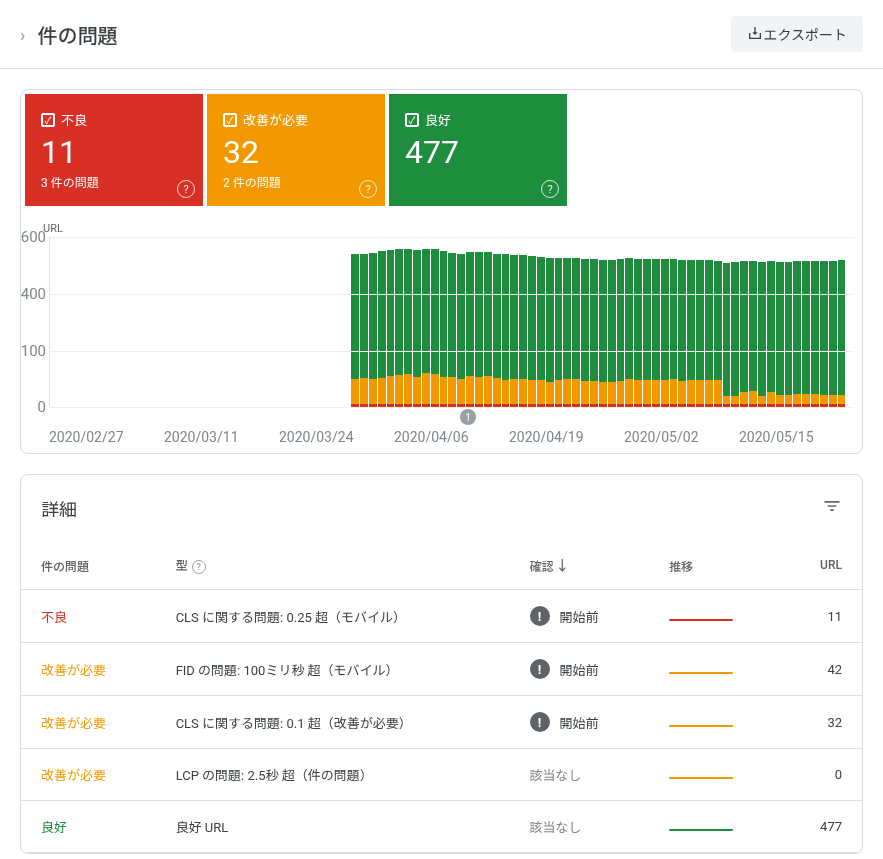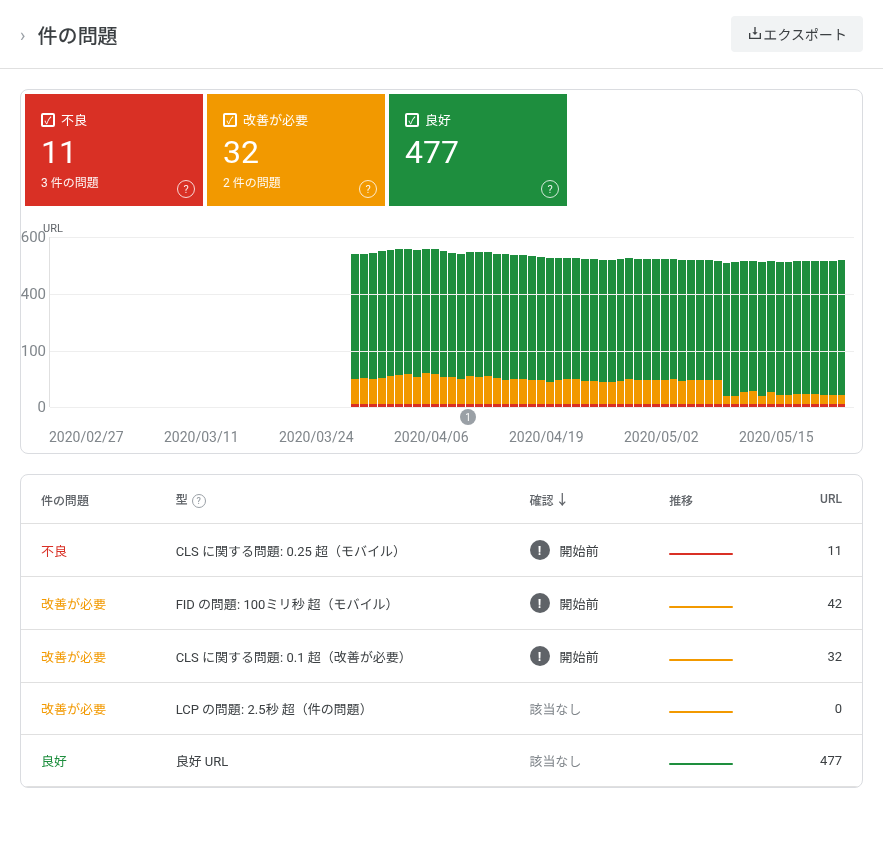--- a/index.html
+++ b/index.html
@@ -568,20 +568,26 @@
         <div class="xtick">2020/03/24</div>
         <div class="xtick">2020/04/06</div>
         <div class="xtick">2020/04/19</div>
         <div class="xtick">2020/05/02</div>
         <div class="xtick">2020/05/15</div>
       </div>
   </div>
 </div>
 
 <div class="card">
+  <div class="details-h">
+    <h2>詳細</h2>
+    <span class="filter-ic"><svg width="20" height="20" viewBox="0 0 24 24" fill="#5f6368">
+          <path d="M3 6h18v2H3V6zm4 5h10v2H7v-2zm3 5h4v2h-4v-2z"></path>
+        </svg></span>
+  </div>
   <table>
     <thead>
         <tr>
       <th>件の問題</th>
       <th><span>型</span><span class="help-inline">?</span></th>
       <th><span>確認</span><span class="sort-arr">↓</span></th>
       <th>推移</th>
       <th class="r">URL</th>
     </tr>
       </thead>

